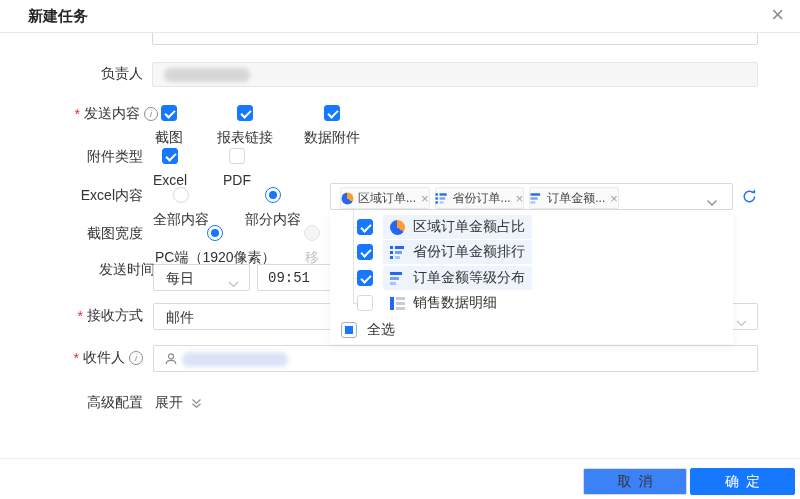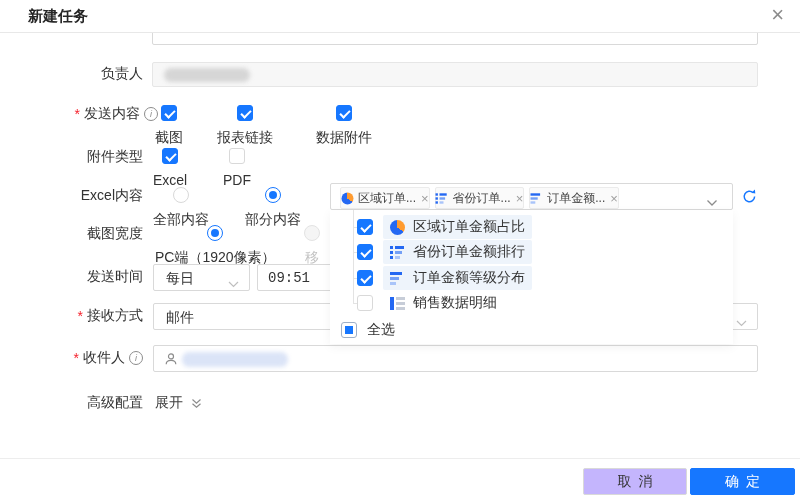--- a/index.html
+++ b/index.html
@@ -53,21 +53,21 @@
   
   .panel{position:absolute;left:330px;top:177px;width:403px;height:134px;background:#fff;z-index:5;box-shadow:0 3px 10px rgba(0,0,0,.05);}
   .tree-v{position:absolute;left:23px;top:0;height:94px;border-left:1px solid #e3e3e3;}
   .tree-h{position:absolute;left:23px;width:9px;border-top:1px solid #e3e3e3;}
   .prow{position:absolute;left:27px;height:22px;display:flex;align-items:center;gap:10px;white-space:nowrap;}
   .sel-bg{display:flex;align-items:center;gap:8px;padding:3px 7px;border-radius:2px;}
   .sel-bg.hl{background:#eef4fb;}
   
   .footer-line{position:absolute;left:0;right:0;top:425px;border-top:1px solid #ededed;}
   .btn{position:absolute;top:435px;height:27px;border-radius:2px;display:flex;align-items:center;justify-content:center;box-sizing:border-box;cursor:pointer;letter-spacing:7px;text-indent:7px;font-size:14px;}
-  .btn.ghost{left:583px;width:104px;background:#c4b5fd;border:1px solid #d9d9d9;color:#333;}
+  .btn.ghost{left:583px;width:104px;background:#3b82f6;border:1px solid #d9d9d9;color:#333;}
   .btn.primary{left:690px;width:105px;background:#1677ff;border:1px solid #1677ff;color:#fff;}
   .link{color:#404040;cursor:pointer;}
 </style>
 </head>
 <body>
 
 <div class="dialog">
 
   <div class="dlg-header">
     <div class="dlg-title">新建任务</div>
@@ -91,21 +91,21 @@
       <span class="info">i</span>
     </div>
     <div class="group" style="left:155px;top:72px;">
       <span class="cb on"></span>
       <span>截图</span>
     </div>
     <div class="group" style="left:217px;top:72px;">
       <span class="cb on"></span>
       <span>报表链接</span>
     </div>
-    <div class="group" style="left:316px;top:72px;align-items:center;">
+    <div class="group" style="left:304px;top:72px;align-items:center;">
       <span class="cb on"></span>
       <span>数据附件</span>
     </div>
 
     <div class="lbl" style="top:115px;">
         <span>附件类型</span>
       </div>
     <div class="group" style="left:153px;top:115px;justify-content:space-between;">
       <span class="cb on"></span>
       <span>Excel</span>
@@ -191,21 +191,21 @@
       </div>
     <div class="group" style="left:155px;top:192px;">
       <span class="radio on"></span>
       <span>PC端（1920像素）</span>
     </div>
     <div class="group" style="left:304px;top:192px;">
       <span class="radio dis"></span>
       <span class="dis-text">移</span>
     </div>
 
-    <div class="lbl" style="top:235px;">
+    <div class="lbl" style="top:228px;margin-left:12px;">
         <span>发送时间</span>
       </div>
     <div class="input" style="left:153px;top:231px;width:97px;height:27px;">
       <span class="val">每日</span>
       <span class="chev" style="right:10px;">
         <svg width="11" height="7" viewBox="0 0 11 7">
             <path d="M1 1l4.5 4.5L10 1" stroke="#bfbfbf" stroke-width="1.2" fill="none"></path>
           </svg>
       </span>
     </div>

